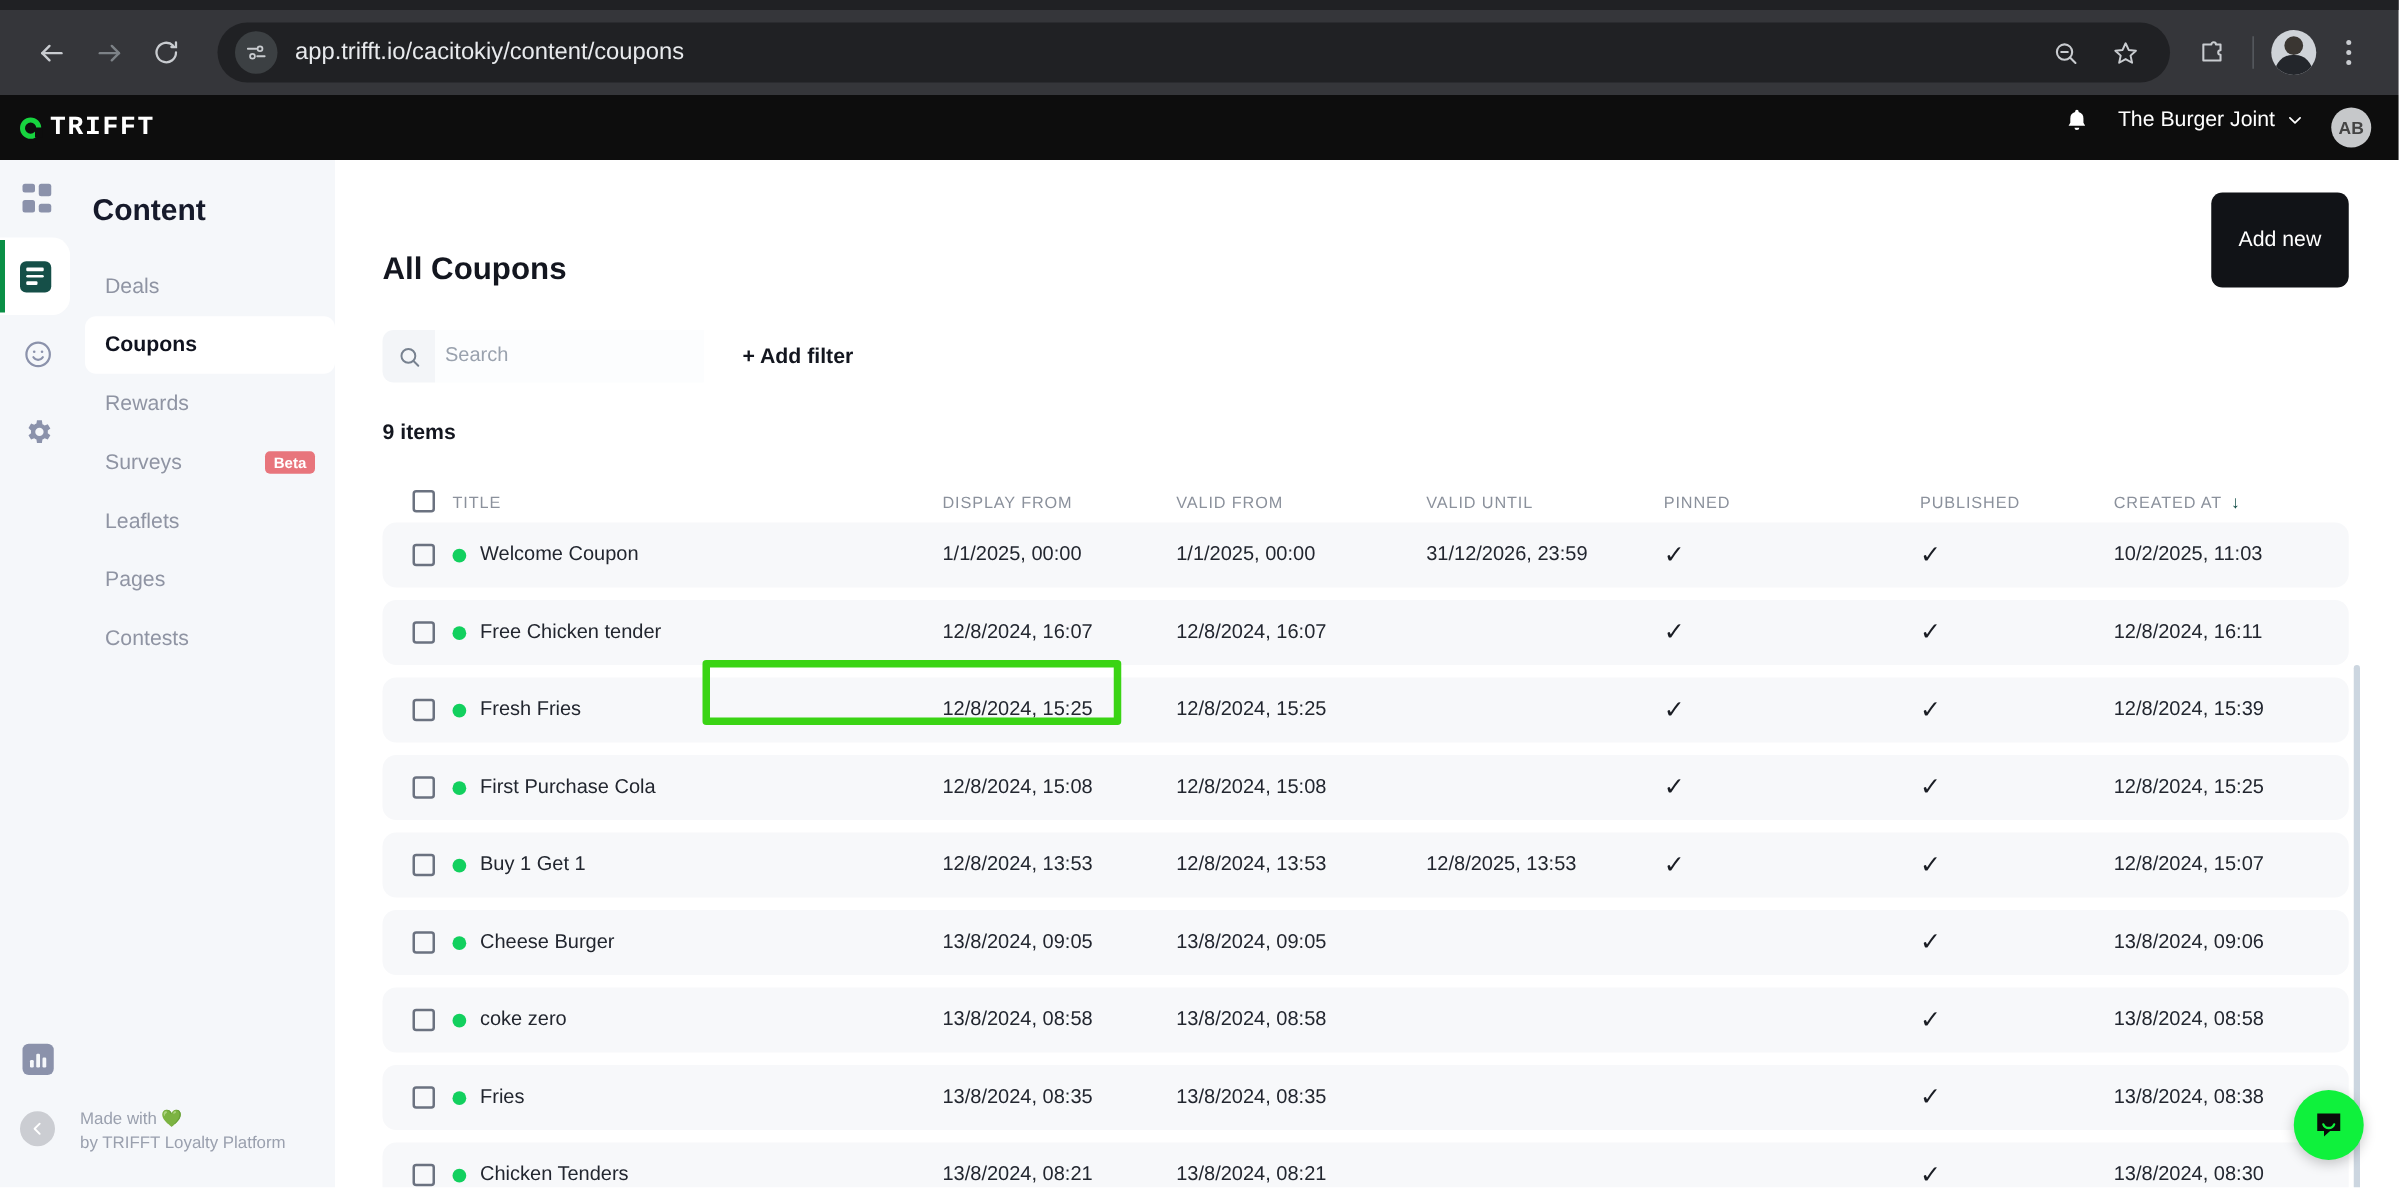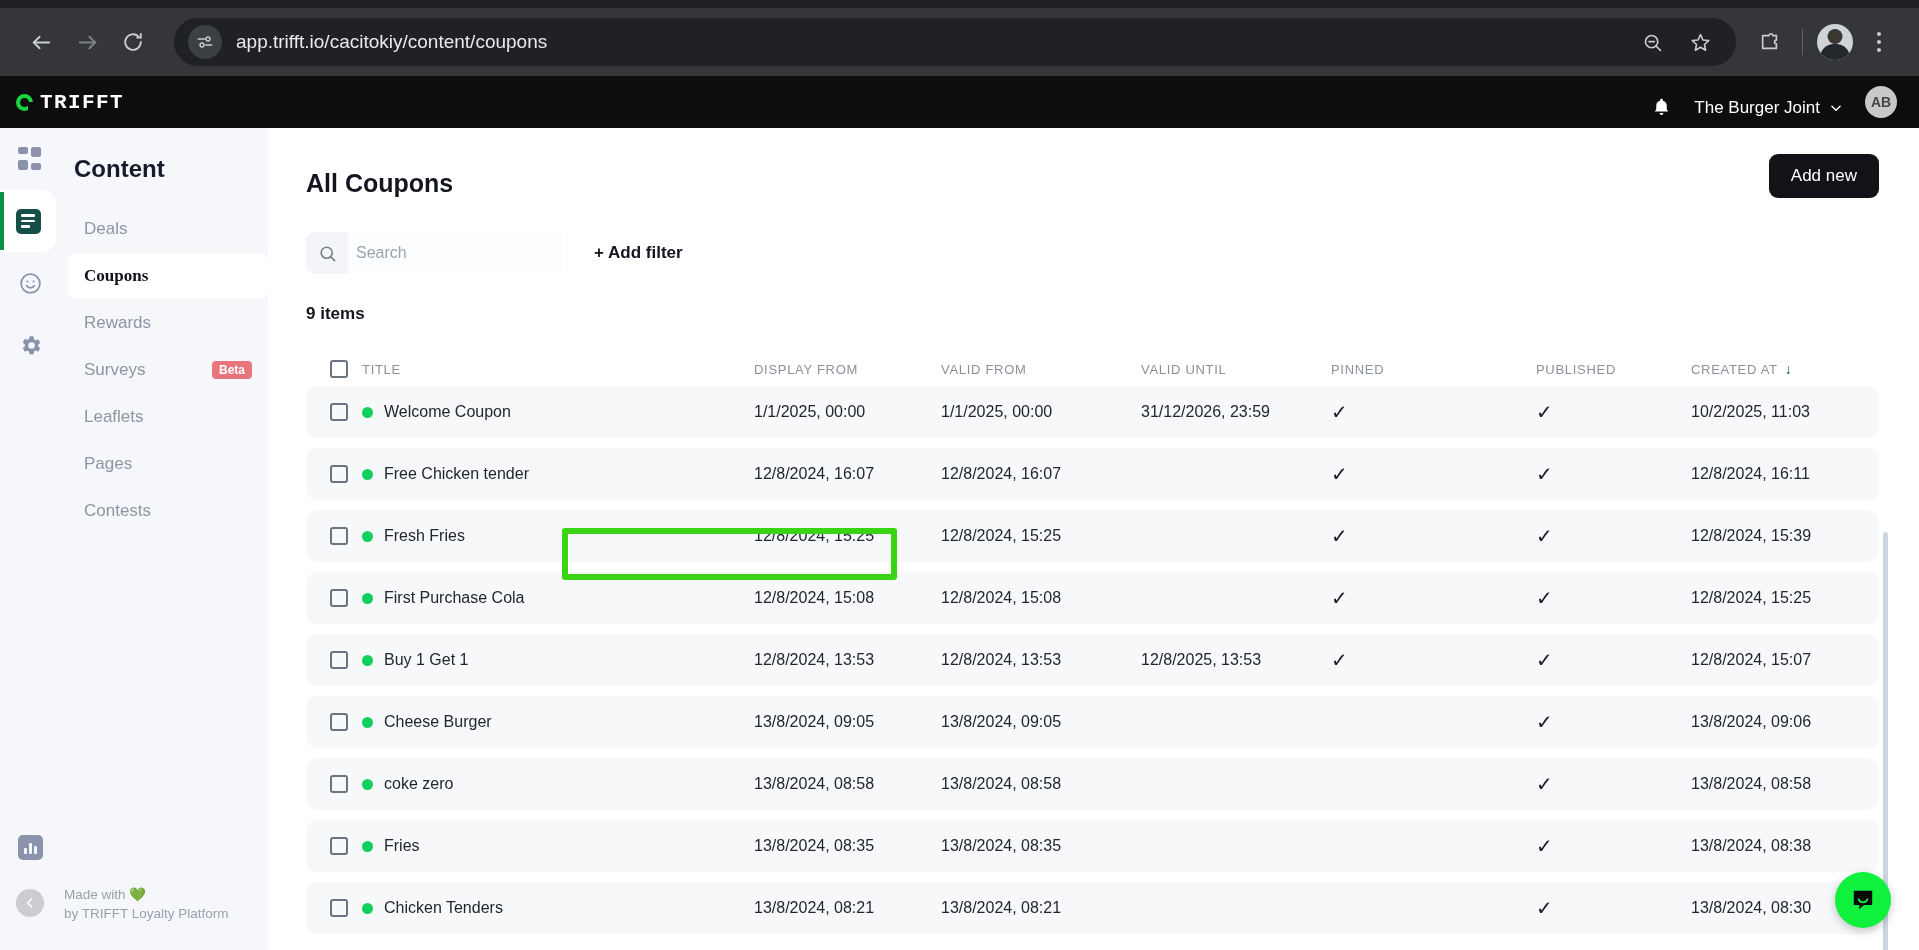--- a/index.html
+++ b/index.html
@@ -65,21 +65,21 @@
     border: 4px solid #17d43f; position: relative;
   }
   .logo-mark::after {
     content: ""; position: absolute; right: -5px; top: 4px;
     width: 6px; height: 8px; background: #0d0d0d;
   }
   .logo-text {
     color: #fff; font-size: 21px; font-weight: 700; letter-spacing: 1.4px;
     font-family: "Liberation Mono", monospace;
   }
-  .hdr-right { margin-left: auto; display: flex; align-items: flex-end; gap: 22px; }
+  .hdr-right { margin-left: auto; display: flex; align-items: flex-start; gap: 22px; }
   .bell { color: #fff; display: flex; }
   .tenant { display: flex; align-items: center; gap: 9px; color: #fff; font-size: 17px; }
   .avatar-ab {
     width: 32px; height: 32px; border-radius: 50%; background: #c6c8ca;
     display: flex; align-items: center; justify-content: center;
     color: #444; font-size: 14px; font-weight: 600;
   }
 
   
   .body-wrap { display: flex; height: 822px; background: #fff; }
@@ -114,21 +114,21 @@
   .side-head {
     position: absolute; left: 74px; top: 27px;
     font-size: 24px; font-weight: 700; color: #161a2b;
   }
   .nav { position: absolute; left: 68px; top: 78px; width: 200px; }
   .nav-item {
     height: 46px; display: flex; align-items: center; padding: 0 16px;
     color: #8f94a3; font-size: 17px; border-radius: 9px;
     margin-bottom: 1px;
   }
-  .nav-item.active { background: #fff; color: #10131f; font-weight: 700; font-family: Liberation Serif, serif; }
+  .nav-item.active { background: #fff; color: #10131f; font-weight: 700; }
   .beta-badge {
     margin-left: auto; background: #e8757c; color: #fff;
     font-size: 12px; font-weight: 700; padding: 2px 7px; border-radius: 4px;
   }
 
   .side-foot-icon { position: absolute; left: 18px; bottom: 90px; }
   .icon-chart {
     width: 25px; height: 25px; background: #8b92ab; border-radius: 5px;
     display: flex; align-items: flex-end; justify-content: center; gap: 2px; padding-bottom: 6px;
   }
@@ -147,21 +147,21 @@
     font-size: 13.5px; color: #9aa0ae; line-height: 1.45;
   }
 
   
   .main { flex: 1; background: #fff; position: relative; overflow: hidden; }
   .main-inner { padding: 26px 40px 0 38px; }
   .title-row { display: flex; align-items: flex-end; }
   .page-title { font-size: 25px; font-weight: 700; color: #13161f; }
   .add-new-btn {
     margin-left: auto; background: #111317; color: #fff;
-    font-size: 17px; padding: 12px 22px; border-radius: 9px; border: none;
+    font-size: 17px; padding: 28px 22px; border-radius: 9px; border: none;
     font-family: inherit;
   }
   .filter-row { display: flex; align-items: center; margin-top: 34px; }
   .search-box {
     display: flex; align-items: center; width: 200px;
   }
   .search-icon-wrap {
     width: 42px; height: 42px; background: #f3f5f8; border-radius: 9px 0 0 9px;
     display: flex; align-items: center; justify-content: center; color: #77818f; flex: none;
   }

